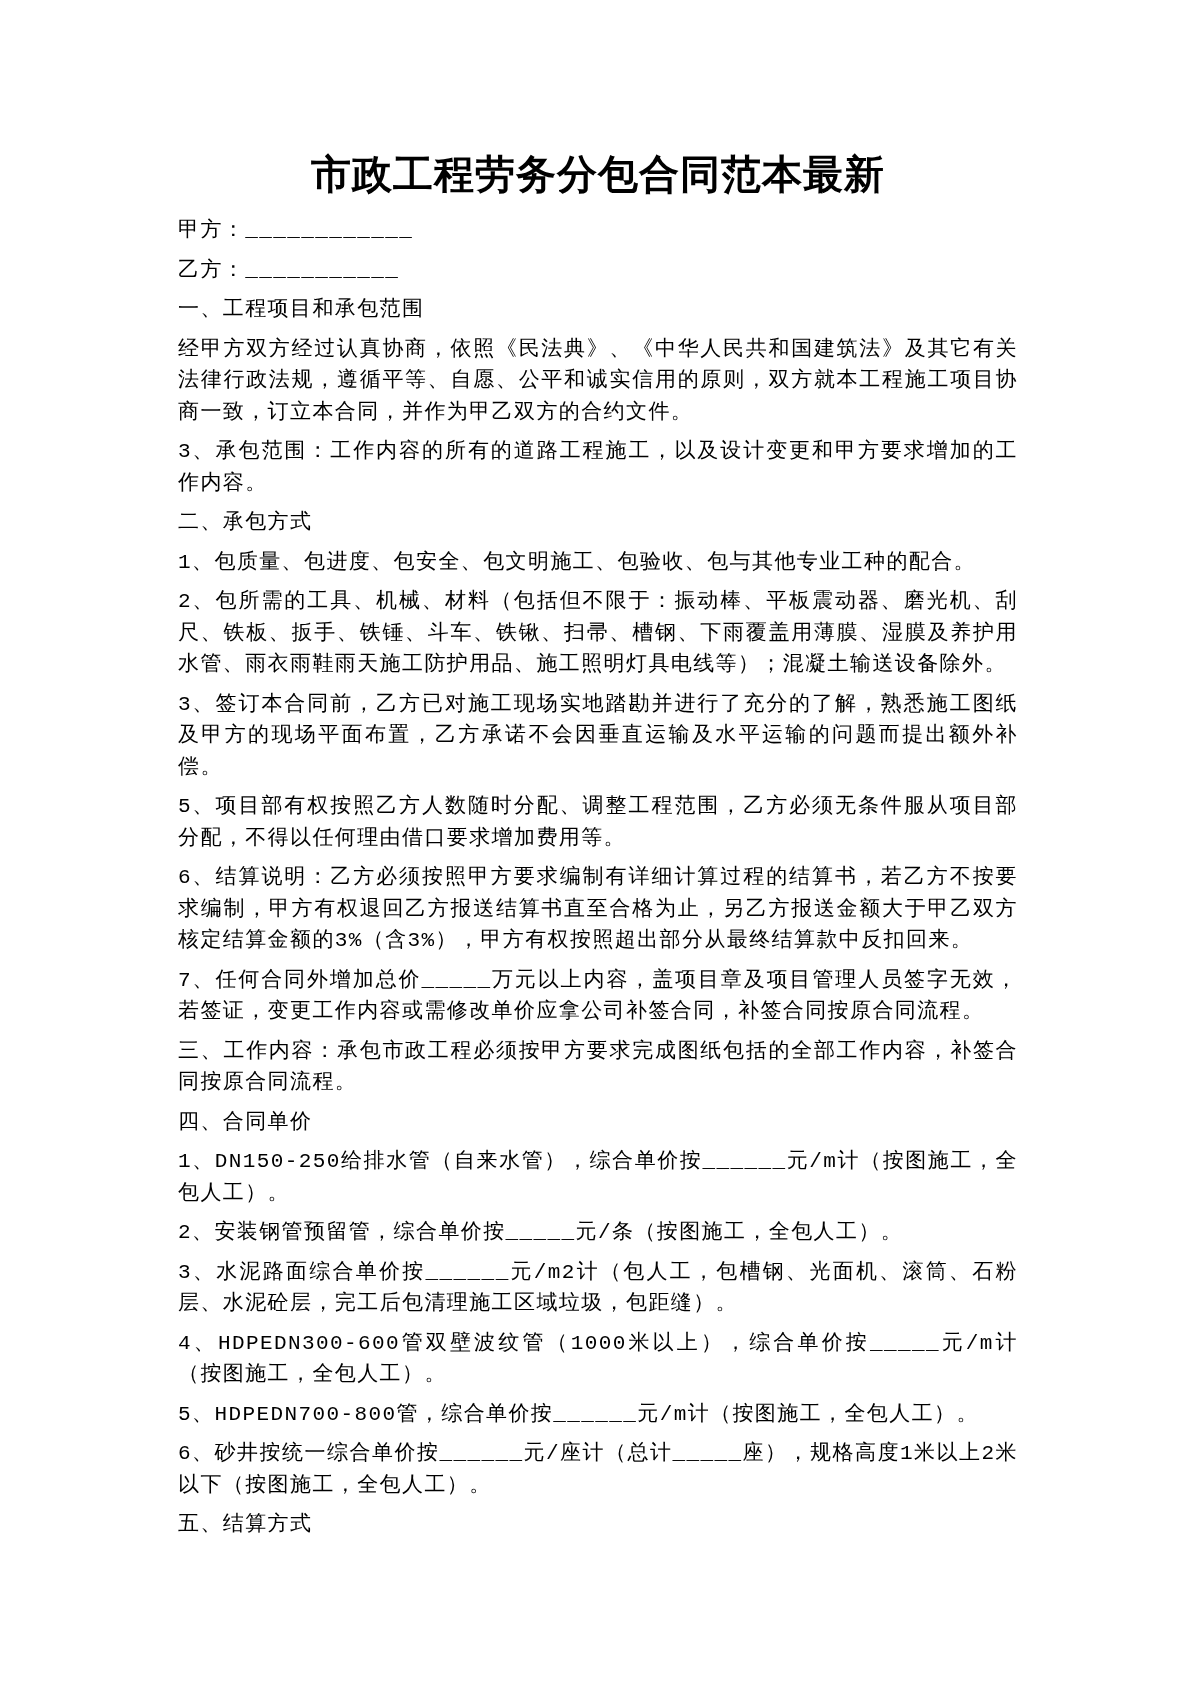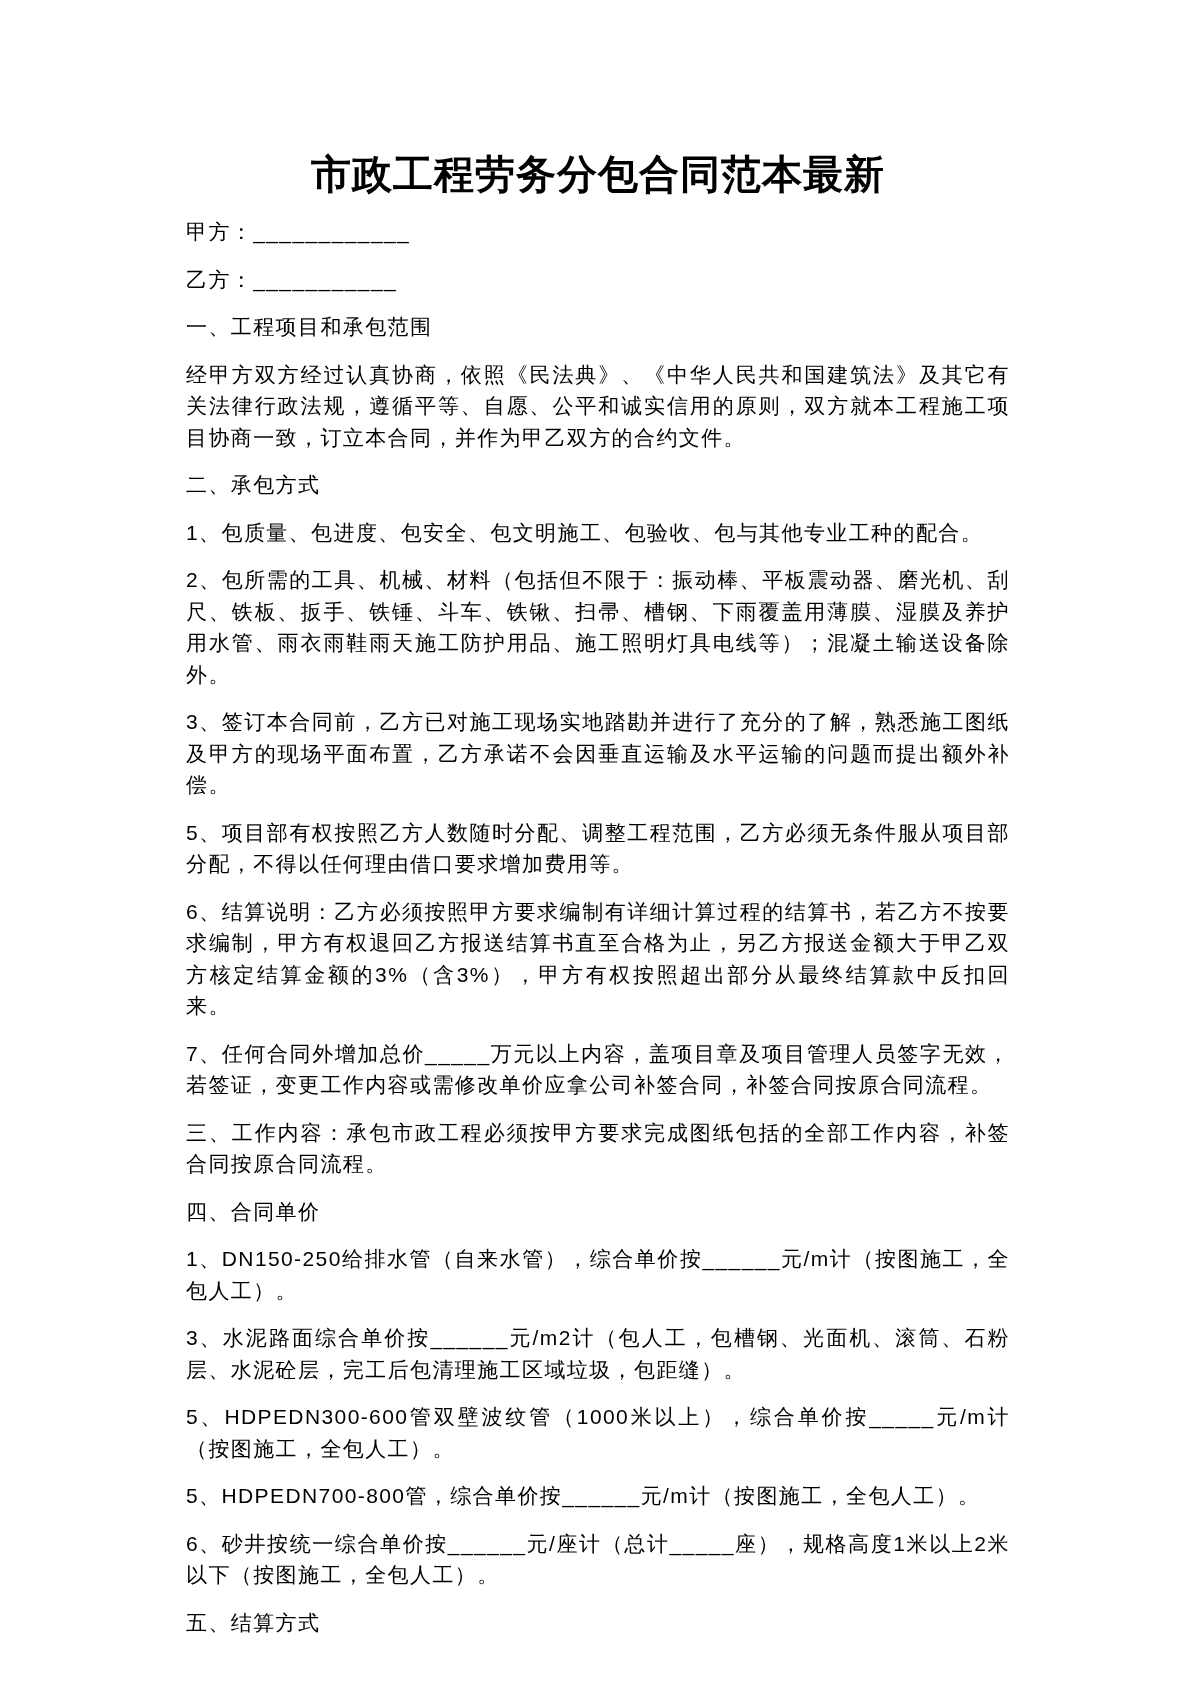--- a/index.html
+++ b/index.html
@@ -26,50 +26,52 @@
   .doc-title {
     margin: 0 0 15px 0;
     font-size: 40px;
     line-height: 52px;
     font-weight: bold;
     text-align: center;
     letter-spacing: 1px;
     font-family: "DejaVu Serif", serif;
   }
   .para {
-    margin: 16px;
+    margin: 8px;
     font-size: 21px;
     line-height: 31.5px;
     letter-spacing: 1.4px;
     text-align: justify;
     word-break: break-all;
-    font-family: Liberation Sans, sans-serif;
+    font-family: Liberation Mono, monospace;
   }
 </style>
 </head>
 <body>
 
 <div class="page">
   <div class="content">
     <h1 class="doc-title">市政工程劳务分包合同范本最新</h1>
     <div>
         <p class="para">甲方：____________</p>
         <p class="para">乙方：___________</p>
         <p class="para">一、工程项目和承包范围</p>
         <p class="para">经甲方双方经过认真协商，依照《民法典》、《中华人民共和国建筑法》及其它有关法律行政法规，遵循平等、自愿、公平和诚实信用的原则，双方就本工程施工项目协商一致，订立本合同，并作为甲乙双方的合约文件。</p>
+        <p class="para">3、承包范围：工作内容的所有的道路工程施工，以及设计变更和甲方要求增加的工作内容。</p>
         <p class="para">二、承包方式</p>
         <p class="para">1、包质量、包进度、包安全、包文明施工、包验收、包与其他专业工种的配合。</p>
         <p class="para">2、包所需的工具、机械、材料（包括但不限于：振动棒、平板震动器、磨光机、刮尺、铁板、扳手、铁锤、斗车、铁锹、扫帚、槽钢、下雨覆盖用薄膜、湿膜及养护用水管、雨衣雨鞋雨天施工防护用品、施工照明灯具电线等）；混凝土输送设备除外。</p>
         <p class="para">3、签订本合同前，乙方已对施工现场实地踏勘并进行了充分的了解，熟悉施工图纸及甲方的现场平面布置，乙方承诺不会因垂直运输及水平运输的问题而提出额外补偿。</p>
         <p class="para">5、项目部有权按照乙方人数随时分配、调整工程范围，乙方必须无条件服从项目部分配，不得以任何理由借口要求增加费用等。</p>
         <p class="para">6、结算说明：乙方必须按照甲方要求编制有详细计算过程的结算书，若乙方不按要求编制，甲方有权退回乙方报送结算书直至合格为止，另乙方报送金额大于甲乙双方核定结算金额的3%（含3%），甲方有权按照超出部分从最终结算款中反扣回来。</p>
         <p class="para">7、任何合同外增加总价_____万元以上内容，盖项目章及项目管理人员签字无效，若签证，变更工作内容或需修改单价应拿公司补签合同，补签合同按原合同流程。</p>
         <p class="para">三、工作内容：承包市政工程必须按甲方要求完成图纸包括的全部工作内容，补签合同按原合同流程。</p>
         <p class="para">四、合同单价</p>
         <p class="para">1、DN150-250给排水管（自来水管），综合单价按______元/m计（按图施工，全包人工）。</p>
+        <p class="para">2、安装钢管预留管，综合单价按_____元/条（按图施工，全包人工）。</p>
         <p class="para">3、水泥路面综合单价按______元/m2计（包人工，包槽钢、光面机、滚筒、石粉层、水泥砼层，完工后包清理施工区域垃圾，包距缝）。</p>
-        <p class="para">5、HDPEDN300-600管双壁波纹管（1000米以上），综合单价按_____元/m计（按图施工，全包人工）。</p>
+        <p class="para">4、HDPEDN300-600管双壁波纹管（1000米以上），综合单价按_____元/m计（按图施工，全包人工）。</p>
         <p class="para">5、HDPEDN700-800管，综合单价按______元/m计（按图施工，全包人工）。</p>
         <p class="para">6、砂井按统一综合单价按______元/座计（总计_____座），规格高度1米以上2米以下（按图施工，全包人工）。</p>
         <p class="para">五、结算方式</p>
       </div>
   </div>
 </div>
 
 </body></html>

